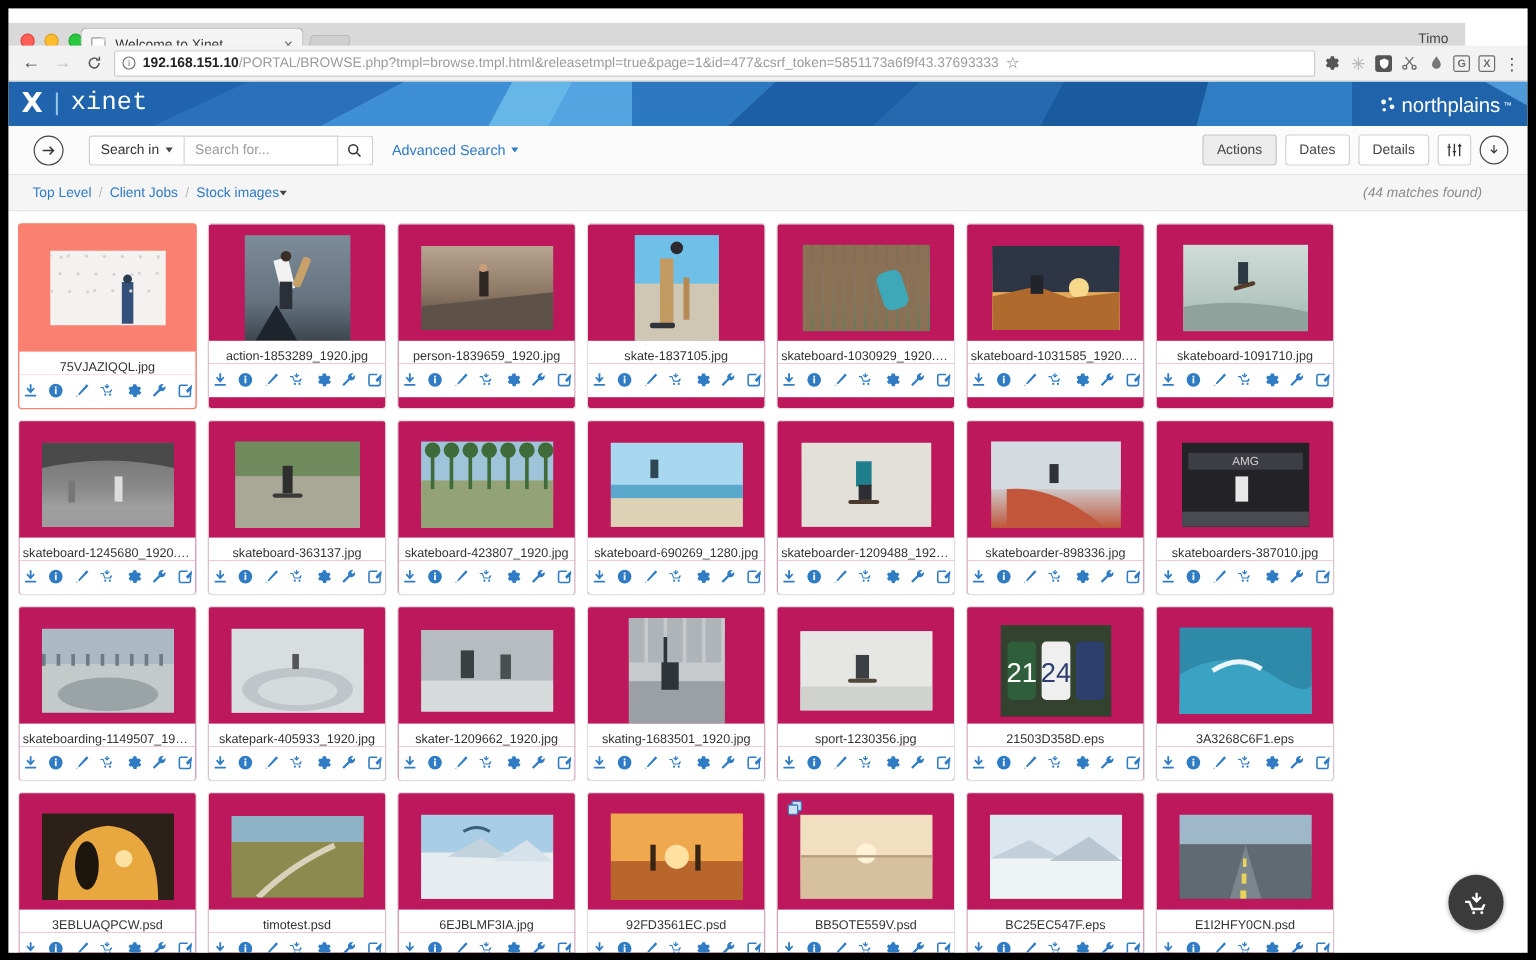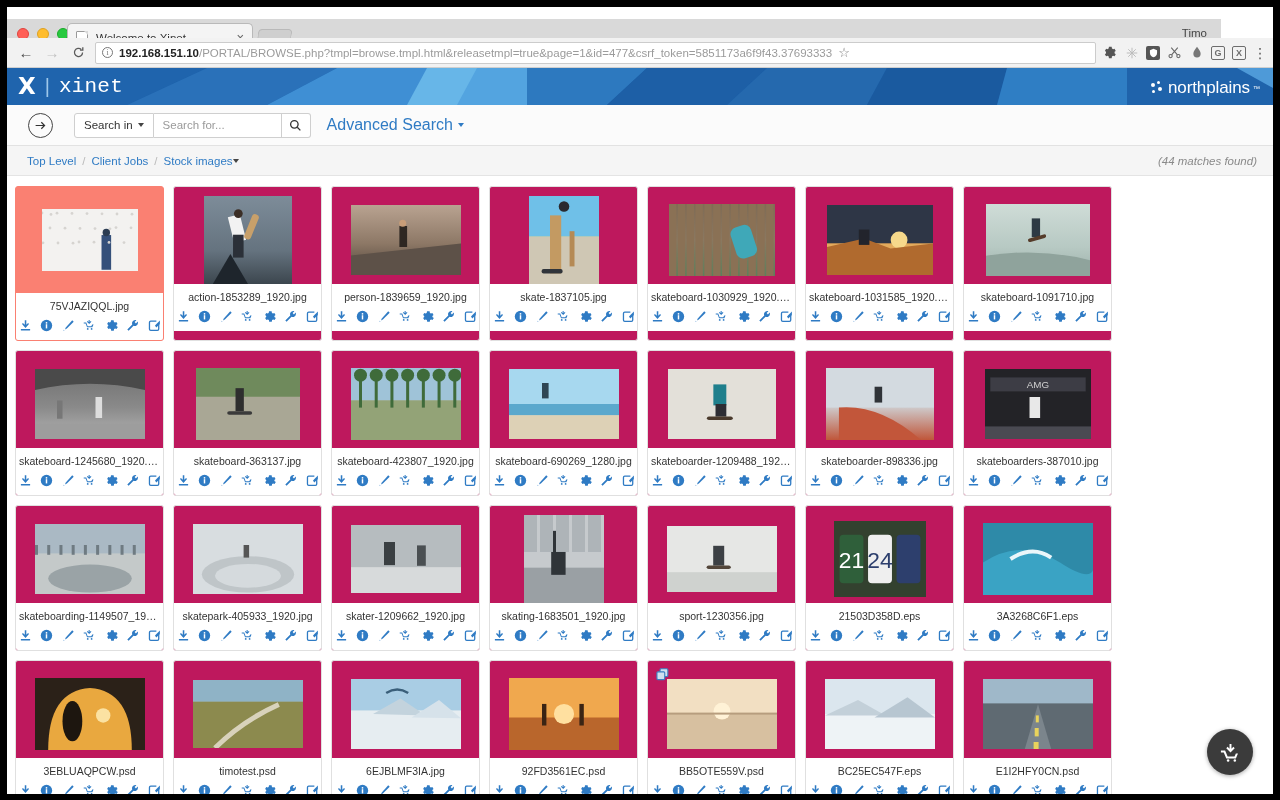--- a/index.html
+++ b/index.html
@@ -191,21 +191,21 @@
     width: 128px; height: 25px; border: 1px solid #cfcfcf; border-left: none;
     background: #fff; font-size: 11.5px; color: #9a9a9a;
     display: flex; align-items: center; padding: 0 9px;
   }
   .search-go {
     width: 29px; height: 25px; border: 1px solid #cfcfcf; border-left: none;
     border-radius: 0 3px 3px 0; background: #fff;
     display: flex; align-items: center; justify-content: center;
   }
   .adv-search {
-    margin-left: 16px; font-size: 16px; color: #2f7bc4;
+    margin-left: 16px; font-size: 12px; color: #2f7bc4;
     display: flex; align-items: center; gap: 5px; flex: 0 0 auto; justify-content: flex-end;
   }
   .adv-search .caret { border-top-color: #2f7bc4; }
   .tb-right {
     margin-left: auto; margin-right: 16px;
     display: flex; align-items: center; gap: 7px;
   }
   .tb-btn {
     height: 26px; padding: 0 11px; border: 1px solid #d2d2d2; border-radius: 3px;
     background: #fff; font-size: 11.5px; color: #444;
@@ -221,21 +221,21 @@
   
   #crumbbar {
     position: relative; height: 30px; background: #f5f5f5;
     border-bottom: 1px solid #e4e4e4;
     display: flex; align-items: center;
   }
   .crumbs { margin-left: 20px; display: flex; align-items: center; font-size: 11.5px; }
   .crumb { color: #2f7bc4; }
   .crumb-sep { color: #b9b9b9; margin: 0 6px; }
   .matches {
-    margin-left: auto; margin-right: 16px;
+    margin-left: auto; margin-right: 38px;
     font-size: 11.5px; color: #8a8a8a; font-style: italic;
   }
 
   
   #grid {
     position: relative;
     padding: 10px 8px 0 8px;
     display: flex; flex-wrap: wrap;
     gap: 9px 9px;
     height: 618px;
@@ -423,20 +423,40 @@
                 <circle cx="6.6" cy="6.6" r="4.6"></circle>
                 <path d="M10.2 10.2 14 14"></path>
               </g>
             </svg>
         </div>
       </div>
       <div class="adv-search">
         <span>Advanced Search</span>
         <span class="caret"></span>
       </div>
+      <div class="tb-right">
+        <div class="tb-btn active">Actions</div>
+        <div class="tb-btn">Dates</div>
+        <div class="tb-btn">Details</div>
+        <div class="tb-btn sq">
+          <svg width="14" height="14" viewBox="0 0 16 16">
+              <g stroke="#333" stroke-width="1.3">
+                <path d="M3 2v12M8 2v12M13 2v12"></path>
+                <path d="M1.4 5.2h3.2M6.4 9.6h3.2M11.4 4h3.2"></path>
+              </g>
+            </svg>
+        </div>
+        <div class="dl-circle">
+          <svg width="12" height="12" viewBox="0 0 16 16">
+              <g stroke="#3a3a3a" stroke-width="1.4" fill="none">
+                <path d="M8 2.5v8.5M4.6 7.8 8 11.2l3.4-3.4"></path>
+              </g>
+            </svg>
+        </div>
+      </div>
     </div>
 
     <div id="crumbbar">
       <div class="crumbs">
         <span class="crumb">Top Level</span>
         <span class="crumb-sep">/</span>
         <span class="crumb">Client Jobs</span>
         <span class="crumb-sep">/</span>
         <span class="crumb">Stock images</span>
         <span class="caret"></span>

